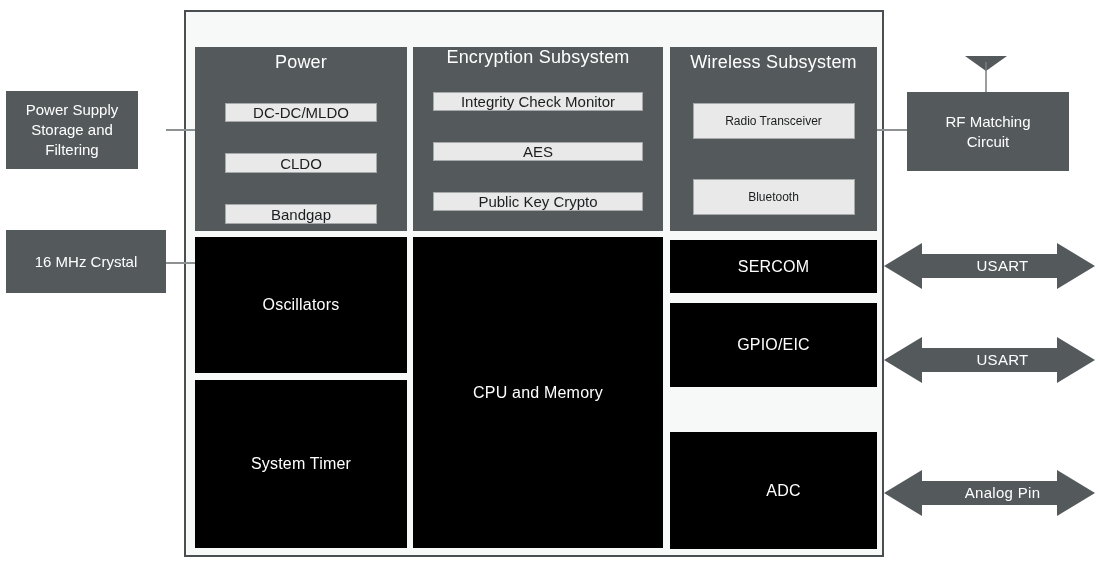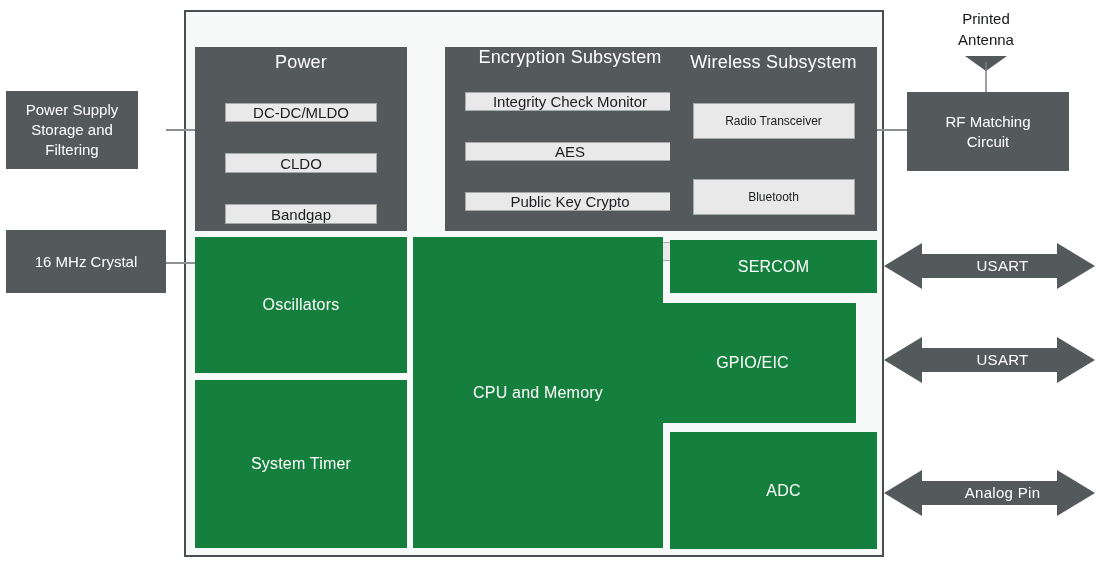--- a/index.html
+++ b/index.html
@@ -16,21 +16,21 @@
 
   
   .chip-outline {
     left: 184px; top: 10px; width: 700px; height: 547px;
     background: #F7F8F8;
     border: 2px solid #4A4E50;
   }
 
   
   .dark {
-    background: #15803d;
+    background: #000000;
     color: #ffffff;
     display: flex;
     align-items: center;
     justify-content: center;
     text-align: center;
   }
   .label-block { font-size: 16px; letter-spacing: 0.2px; }
 
   
   .hdr {
@@ -126,48 +126,46 @@
     <div class="sub sub-sm">CLDO</div>
     <div class="sub sub-sm">Bandgap</div>
   </div>
   <div class="abs dark label-block" style="left:195px; top:237px; width:212px; height:136px;">
     <span>Oscillators</span>
   </div>
   <div class="abs dark label-block" style="left:195px; top:380px; width:212px; height:168px;text-align:center;">
     <span>System Timer</span>
   </div>
 
-  <div class="abs hdr" style="left:413px; top:47px; width:250px; height:184px;margin-left:32px;">
+  <div class="abs hdr" style="left:413px; top:47px; width:250px; height:184px;">
     <div class="hdr-title">Encryption Subsystem</div>
     <div class="sub sub-md">Integrity Check Monitor</div>
     <div class="sub sub-md">AES</div>
     <div class="sub sub-md">Public Key Crypto</div>
     <div class="sub sub-md">TRNG</div>
   </div>
   <div class="abs dark label-block" style="left:413px; top:237px; width:250px; height:311px;">
     <span>CPU and Memory</span>
   </div>
 
   <div class="abs hdr" style="left:670px; top:47px; width:207px; height:184px;">
     <div class="hdr-title">Wireless Subsystem</div>
     <div class="sub sub-lg">Radio Transceiver</div>
     <div class="sub sub-lg">Bluetooth</div>
   </div>
   <div class="abs dark label-block" style="left:670px; top:240px; width:207px; height:53px;">
     <span>SERCOM</span>
   </div>
-  <div class="abs dark label-block" style="left:649px; top:303px; width:207px; height:120px;">
+  <div class="abs dark label-block" style="left:670px; top:303px; width:207px; height:84px;">
     <span>GPIO/EIC</span>
   </div>
   <div class="abs dark label-block" style="left:670px; top:432px; width:207px; height:117px;padding-left:20px;">
     <span>ADC</span>
   </div>
 
-  <div class="abs antenna-text" style="left:930px; top:8px; width:112px;">Printed
-Antenna</div>
   <svg class="abs" style="left:960px; top:52px;" width="52" height="40" viewBox="0 0 52 40">
     <line x1="26" y1="6" x2="26" y2="40" stroke="#9B9EA0" stroke-width="2"></line>
     <polygon points="5,4 47,4 26,19" fill="#54595C"></polygon>
     <line x1="26" y1="10" x2="26" y2="19" stroke="#8E9192" stroke-width="1"></line>
   </svg>
   <div class="abs ext" style="left:907px; top:92px; width:162px; height:79px;">
     <span>RF Matching
 Circuit</span>
   </div>
 

